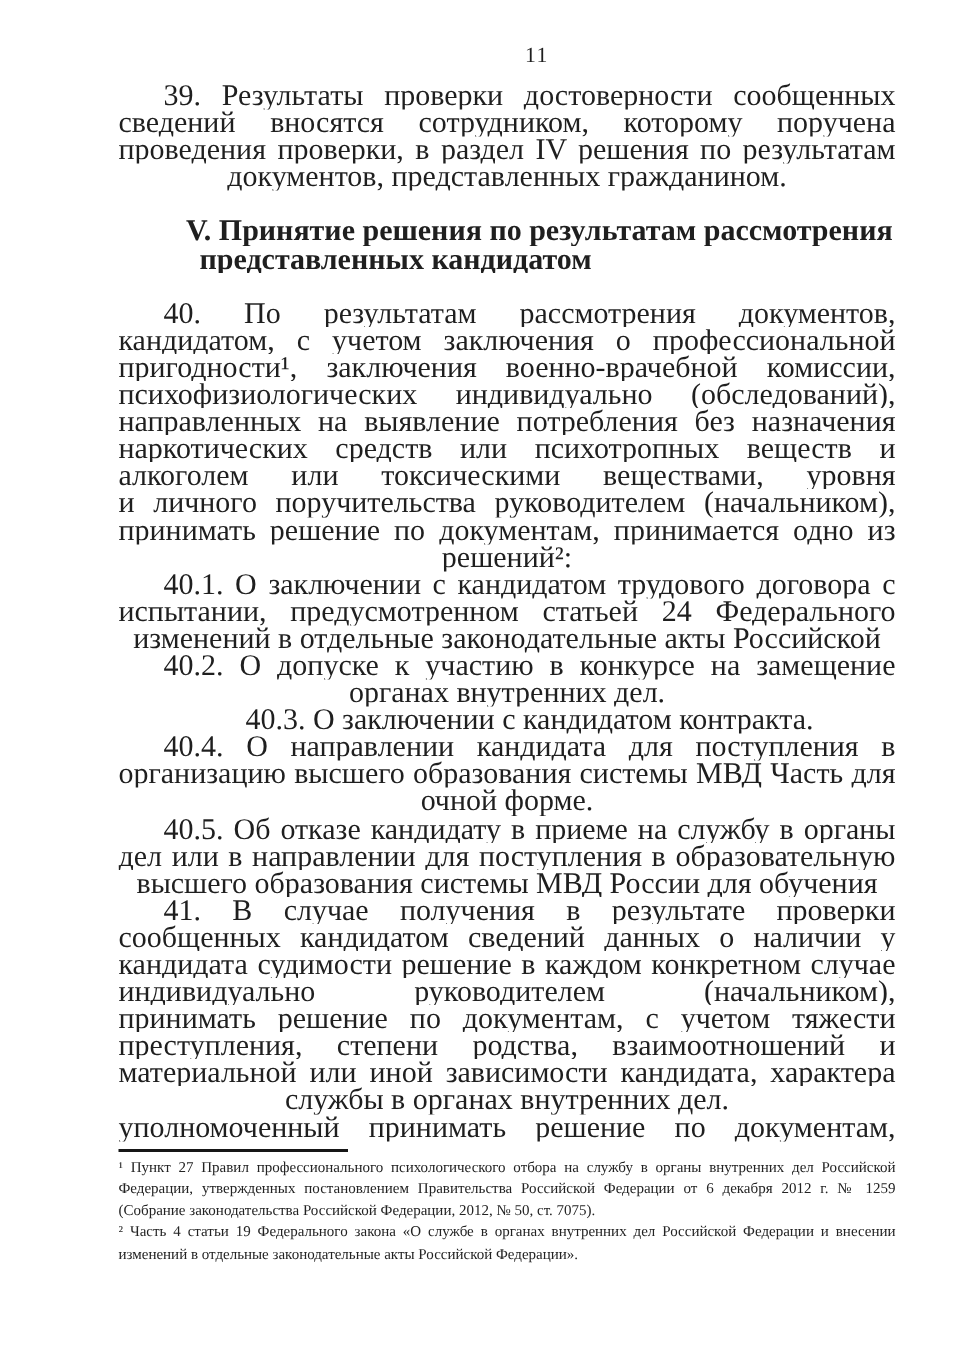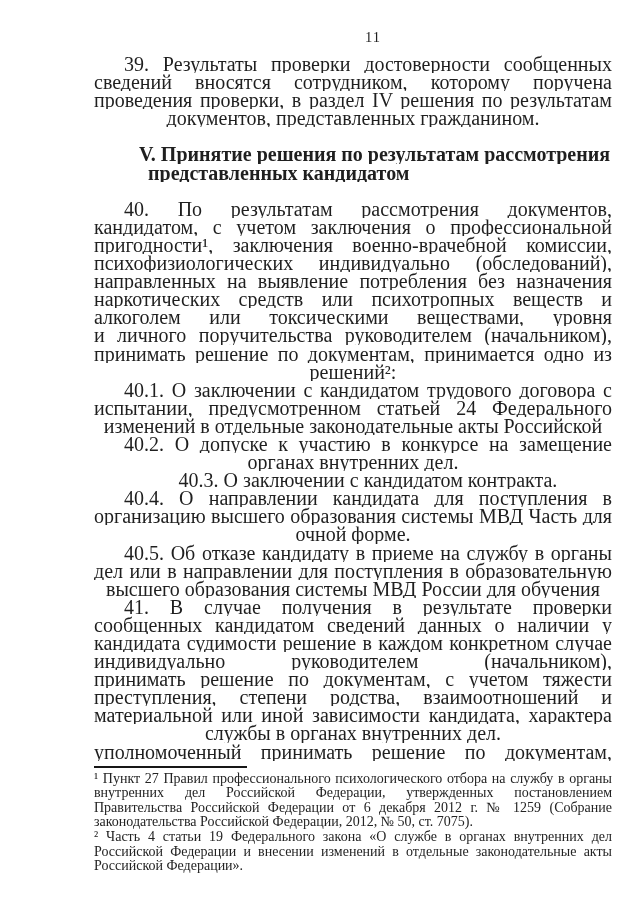--- a/index.html
+++ b/index.html
@@ -4,21 +4,21 @@
 <style>
   html, body { margin: 0; padding: 0; }
   body {
     width: 640px; height: 905px;
     background: #ffffff;
     font-family: "Liberation Serif", "DejaVu Serif", serif;
     color: #1f1f1f;
     position: relative;
     overflow: hidden;
   }
-  .page { position: absolute; inset: 0; background: #ffffff; margin-left: 15px; }
+  .page { position: absolute; inset: 0; background: #ffffff; }
   .pagenum {
     position: absolute; top: 30px; left: 0; width: 640px;
     box-sizing: border-box; padding-left: 76px;
     text-align: center;
     font-size: 14.5px; line-height: 15px; letter-spacing: 1px;
   }
   .content {
     position: absolute; left: 79px; top: 55px; width: 518px;
   }
   .ln {
@@ -37,21 +37,21 @@
   .heading .ln::after { content: none; }
   .h1 { padding-left: 45px; }
   .h2 { padding-left: 54px; }
   .sep {
     width: 153px; height: 0;
     border-top: 2px solid #161616;
     margin: 5px 0 4px 0;
   }
   .footnotes { margin-top: 1px; }
   .fn {
-    font-size: 14px; line-height: 14.6px;
+    font-size: 10px; line-height: 14.6px;
     text-align: justify;
     margin: 0;
     color: #232323;
   }
 </style>
 </head>
 <body>
 
 <div class="page">
 

